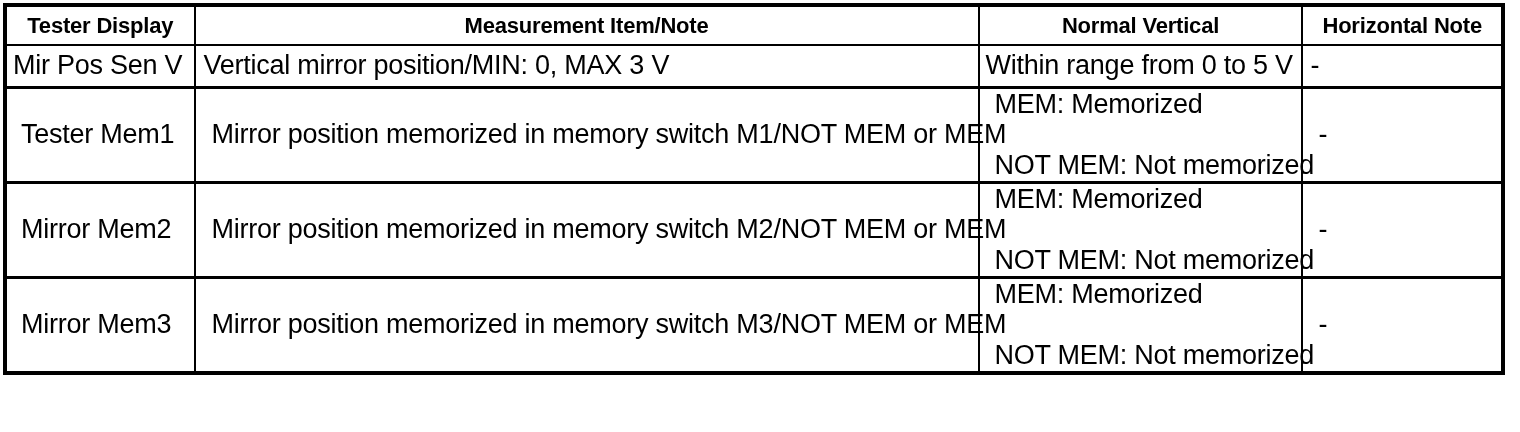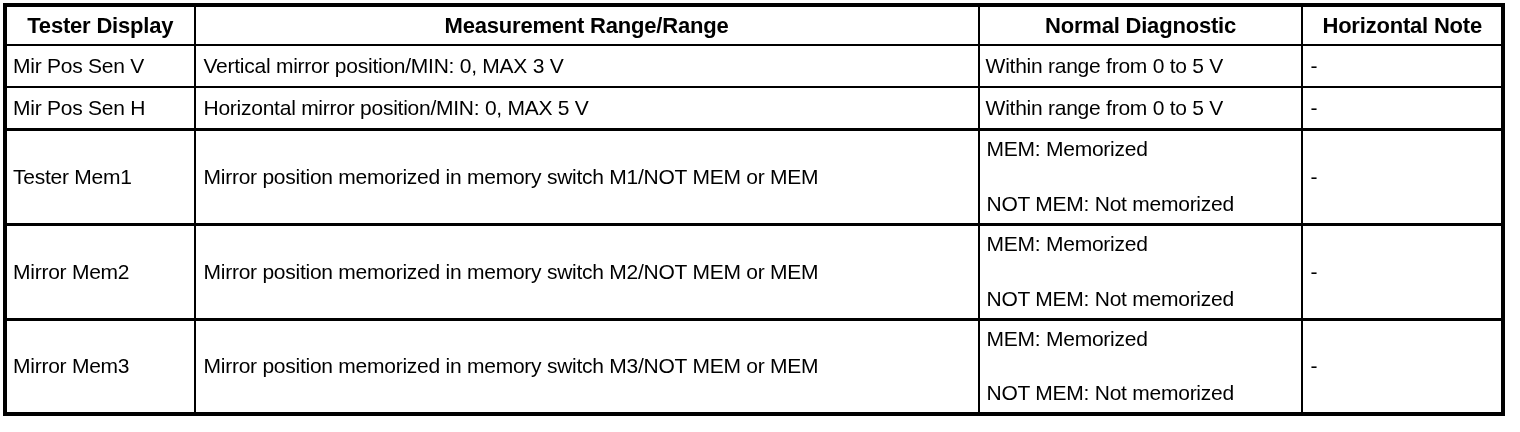--- a/index.html
+++ b/index.html
@@ -56,21 +56,21 @@
     text-align: center;
     white-space: nowrap;
   }
   thead th.left-head {
     text-align: center;
   }
 
   
   tbody td {
     font-weight: normal;
-    font-size: 21px;
+    font-size: 27px;
     letter-spacing: -0.25px;
   }
   .cell-text {
     display: block;
     padding: 0 6px;
     white-space: nowrap;
   }
   .cell-text.pad-left-wide { padding-left: 8px; }
 
   tr.r-short { height: 42px; }
@@ -87,40 +87,40 @@
     line-height: 1.15;
   }
   .cond-line.first { margin-bottom: 30px; }
 
   .dash {
     display: block;
     padding-left: 7px;
   }
 
   
-  tbody tr.sep-top > td { border-top: 3px solid #000000; }
+  tbody tr.sep-top > td { border-top: 3px solid #000000; padding-left: 8px; }
 </style>
 </head>
 <body>
 
 <div class="sheet">
 
   <table class="spec-table">
     <colgroup>
       <col class="c-tester">
       <col class="c-measurement">
       <col class="c-normal">
       <col class="c-note">
     </colgroup>
 
     <thead>
       <tr>
         <th class="left-head">Tester Display</th>
-        <th>Measurement Range/Range</th>
-        <th>Normal Diagnostic</th>
+        <th>Measurement Item/Note</th>
+        <th>Normal Vertical</th>
         <th>Horizontal Note</th>
       </tr>
     </thead>
 
     <tbody>
 
       <tr class="r-short">
         <td>
           <span class="cell-text">Mir Pos Sen V</span>
         </td>
@@ -128,34 +128,20 @@
           <span class="cell-text pad-left-wide">Vertical mirror position/MIN: 0, MAX 3 V</span>
         </td>
         <td>
           <span class="cell-text">Within range from 0 to 5 V</span>
         </td>
         <td>
           <span class="dash">-</span>
         </td>
       </tr>
 
-      <tr class="r-short">
-        <td>
-          <span class="cell-text">Mir Pos Sen H</span>
-        </td>
-        <td>
-          <span class="cell-text pad-left-wide">Horizontal mirror position/MIN: 0, MAX 5 V</span>
-        </td>
-        <td>
-          <span class="cell-text">Within range from 0 to 5 V</span>
-        </td>
-        <td>
-          <span class="dash">-</span>
-        </td>
-      </tr>
 
       <tr class="r-tall sep-top">
         <td>
           <span class="cell-text">Tester Mem1</span>
         </td>
         <td>
           <span class="cell-text pad-left-wide">Mirror position memorized in memory switch M1/NOT MEM or MEM</span>
         </td>
         <td>
           <span class="cond-block">

